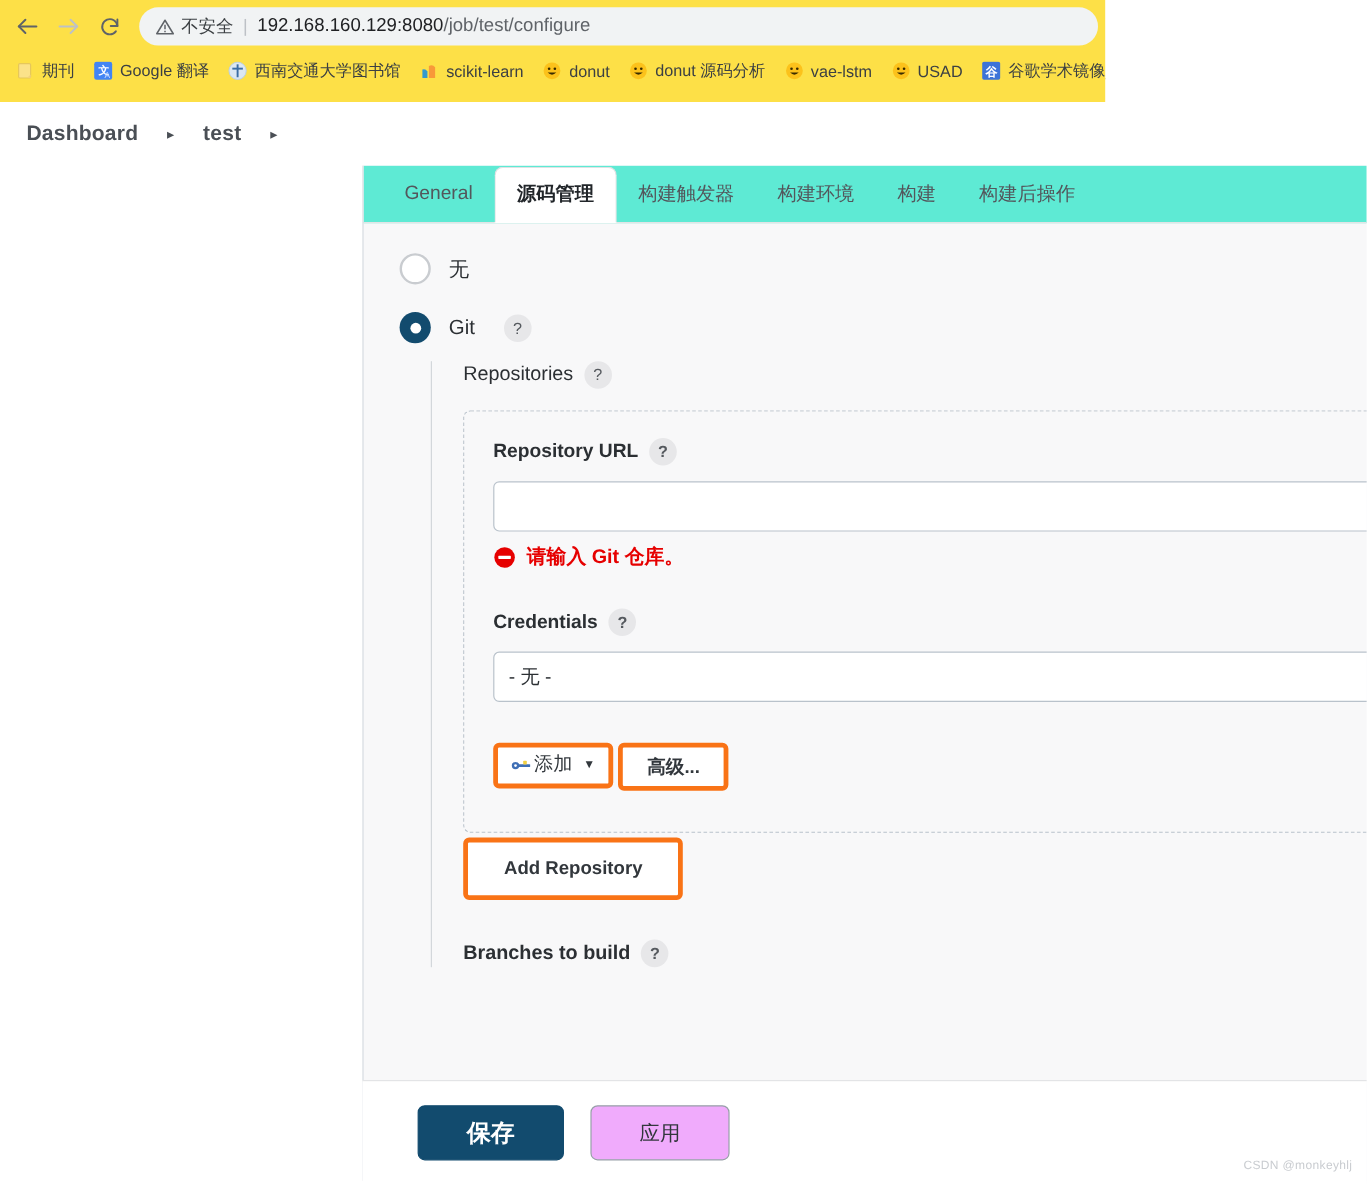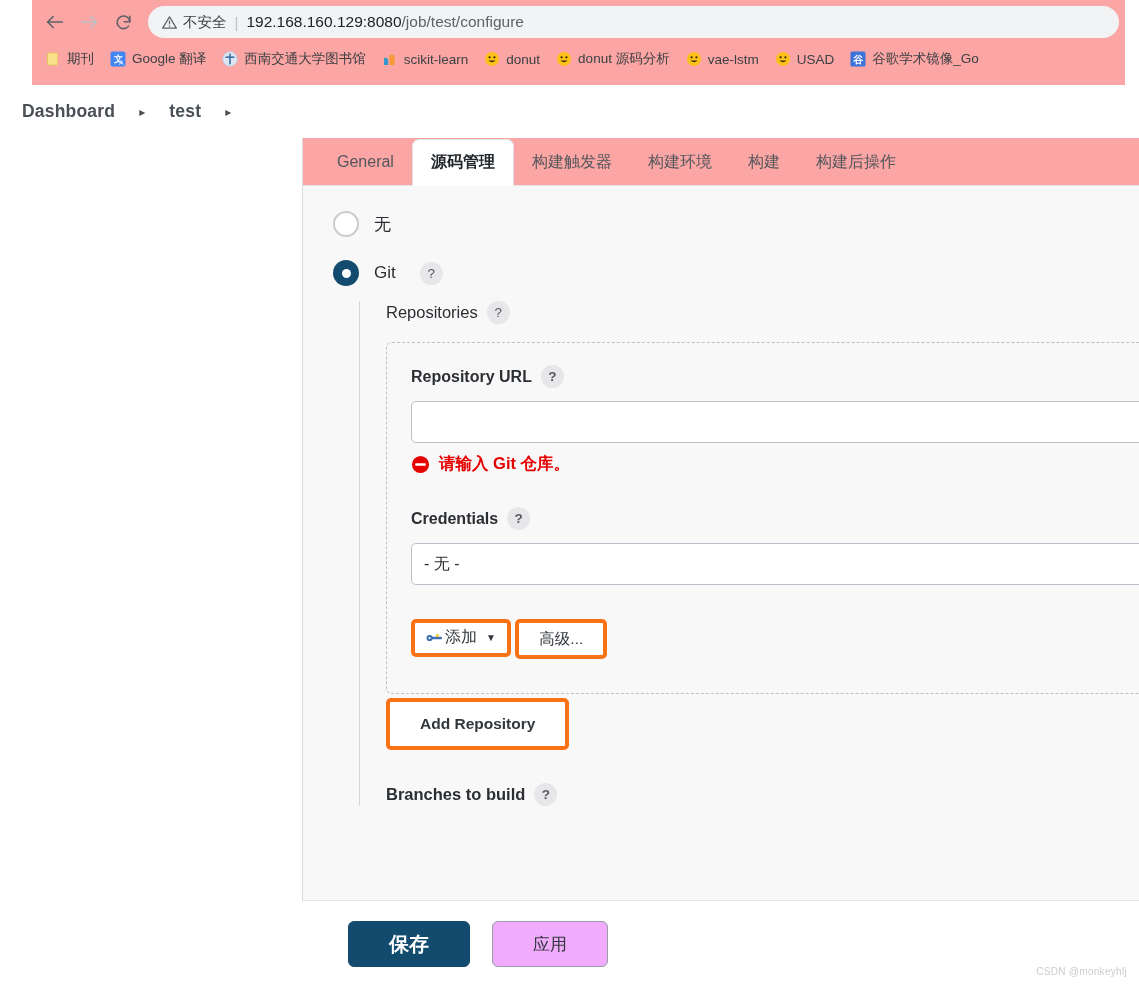--- a/index.html
+++ b/index.html
@@ -3,21 +3,21 @@
 <meta charset="utf-8">
 <style>
   * { box-sizing: border-box; margin: 0; padding: 0; }
   html, body {
     width: 1139px; height: 987px;
     font-family: "Liberation Sans", "DejaVu Sans", sans-serif;
     background: #ffffff; overflow: hidden;
   }
 
   
-  .browser-chrome { width: 1093px; height: 85px; background: #fca5a5; position: relative; margin-left: 32px; }
+  .browser-chrome { width: 921px; height: 85px; background: #fde047; position: relative; }
 
   .nav-row { height: 44px; display: flex; align-items: center; padding: 0 6px; }
   .nav-btn {
     width: 34px; height: 34px; border-radius: 17px;
     display: flex; align-items: center; justify-content: center;
     color: #5f6368; flex: none;
   }
   .nav-btn svg { display: block; }
   .nav-back svg, .nav-fwd svg { width: 22px; height: 22px; }
   .nav-fwd { color: #bdc1c6; }
@@ -63,21 +63,21 @@
   
   .page { position: relative; width: 1139px; height: 849px; background: #ffffff; }
   .side-blank { position: absolute; left: 0; top: 0; width: 301px; height: 849px; background: #ffffff; }
   .content-panel {
     position: absolute; left: 302px; top: 0; right: 0; bottom: 0;
     background: #f8f8f9; border-left: 1px solid #d7dde2; overflow: hidden;
   }
 
   
   .tabbar {
-    height: 48px; background: #fca5a5; border-bottom: 1px solid #e3e4e6;
+    height: 48px; background: #5eead4; border-bottom: 1px solid #e3e4e6;
     display: flex; align-items: flex-end; padding-left: 16px; position: relative;
   }
   .tab {
     font-size: 16px; color: #53575c; padding: 0 18px; height: 46px;
     display: flex; align-items: center; position: relative; white-space: nowrap;
   }
   .tab.active {
     background: #ffffff; color: #22262a; font-weight: bold;
     border: 1px solid #e0e1e3; border-bottom: 1px solid #ffffff;
     border-top-left-radius: 7px; border-top-right-radius: 7px;
@@ -155,21 +155,21 @@
     padding: 0 16px; height: 38px;
     display: inline-flex; align-items: center; justify-content: center;
     font-family: "Liberation Sans", "DejaVu Sans", sans-serif;
     white-space: nowrap;
   }
   .btn-add-cred { margin-top: 10px; height: 38px; gap: 2px; padding: 0 11px; font-weight: normal; font-size: 16px;}
   .key-ico { width: 17px; height: 12px; flex: none; }
   .key-ico svg { display:block; width: 17px; height: 12px; }
   .caret { margin-left: 7px; font-size: 10px; color: #32373c; }
 
-  .btn-advanced { margin-top: 34px; font-size: 15.5px; font-weight: normal; padding: 0 20px; height: 40px; }
+  .btn-advanced { margin-top: 34px; font-size: 15.5px; font-weight: bold; padding: 0 20px; height: 40px; }
   .btn-add-repo { margin-top: 4px; font-size: 15.5px; padding: 0 30px; height: 52px; }
 
   .branches-label { margin-top: 33px; font-size: 16.5px; color: #2b2f33;
                     font-weight: bold; display: flex; align-items: center; }
 
   
   .bottom-bar {
     position: absolute; left: 302px; right: 0; bottom: 0; height: 87px;
     background: #ffffff; border-top: 1px solid #e3e4e6;
     display: flex; align-items: center; gap: 22px; padding-left: 46px;

